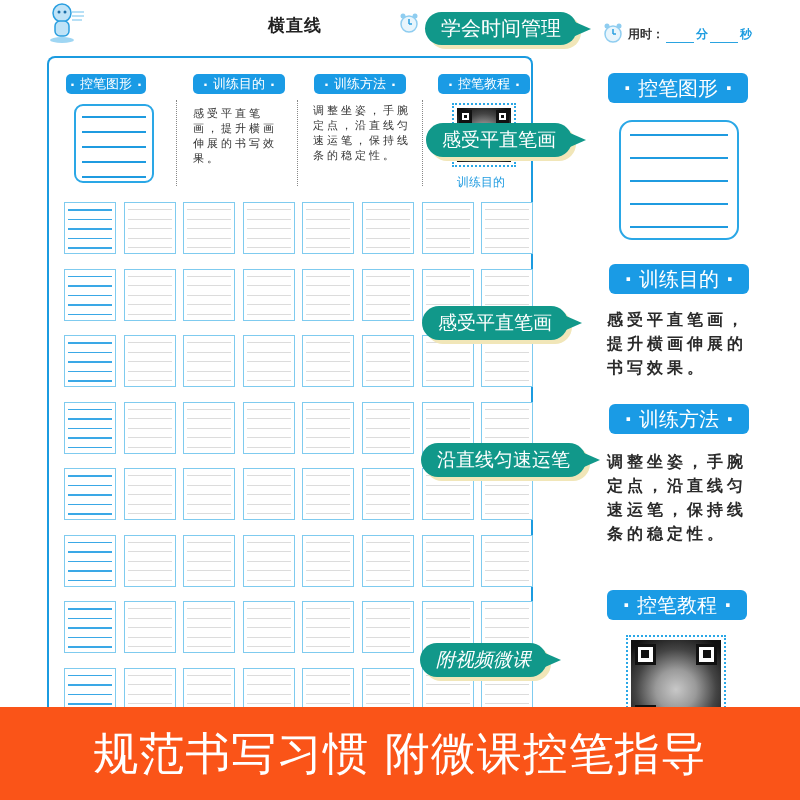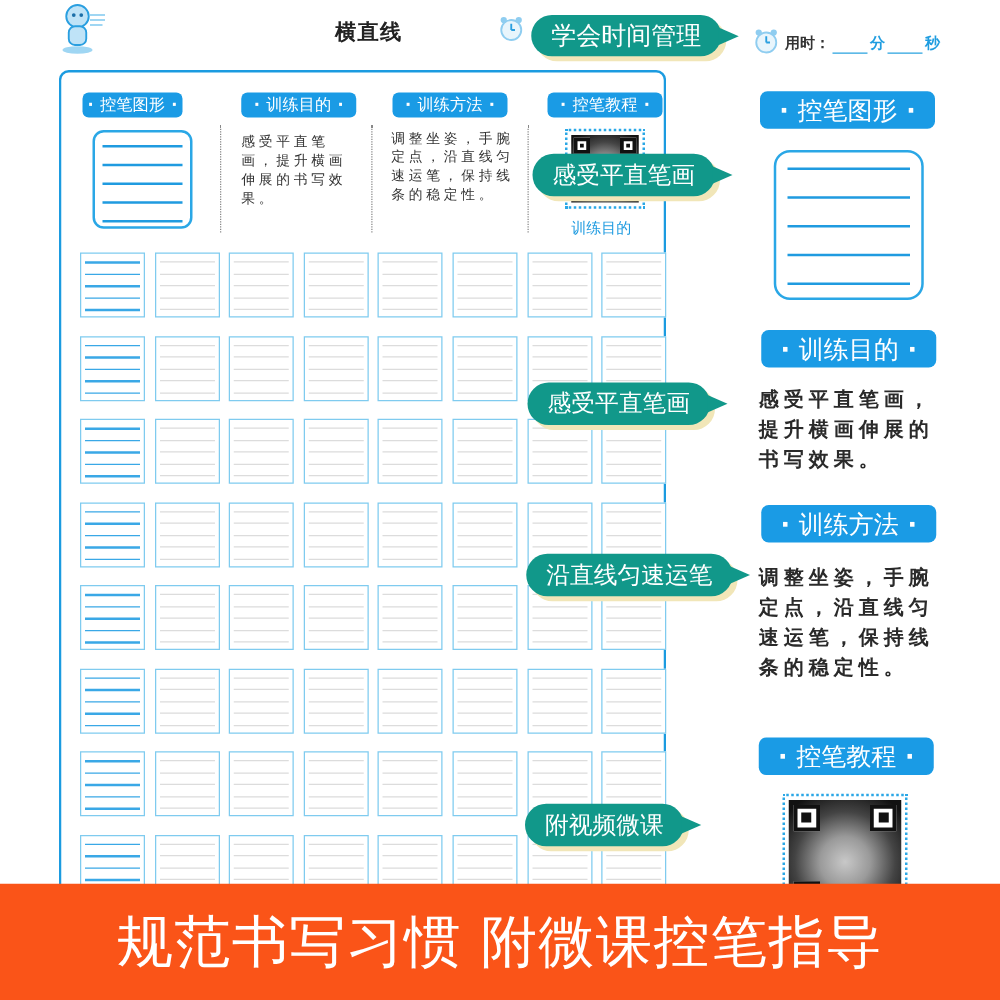--- a/index.html
+++ b/index.html
@@ -574,21 +574,21 @@
       <div class="gl" style="top: 15.5px;"></div>
       <div class="gl" style="top: 25px;"></div>
       <div class="gl" style="top: 34.5px;"></div>
       <div class="gl" style="top: 44px;"></div>
     </div>
   </div>
 
 <div class="bubble" style="left:426px; top:123px;">感受平直笔画</div>
 <div class="bubble" style="left:422px; top:306px;">感受平直笔画</div>
 <div class="bubble" style="left:421px; top:443px;">沿直线匀速运笔</div>
-<div class="bubble" style="left:420px; top:643px;">附视频微课</div>
+<div class="bubble" style="left:420px; top:643px;font-style:italic;">附视频微课</div>
 
 <div class="rpill" style="left:608px; top:73px; width:140px;">控笔图形</div>
 <div class="sample-box" style="left:619px; top:120px; width:120px; height:120px; border-radius:13px;">
   <div class="ln" style="top:12px;"></div>
     <div class="ln" style="top:35px;"></div>
     <div class="ln" style="top:58px;"></div>
     <div class="ln" style="top:81px;"></div>
     <div class="ln" style="top:104px;"></div>
 </div>
 

